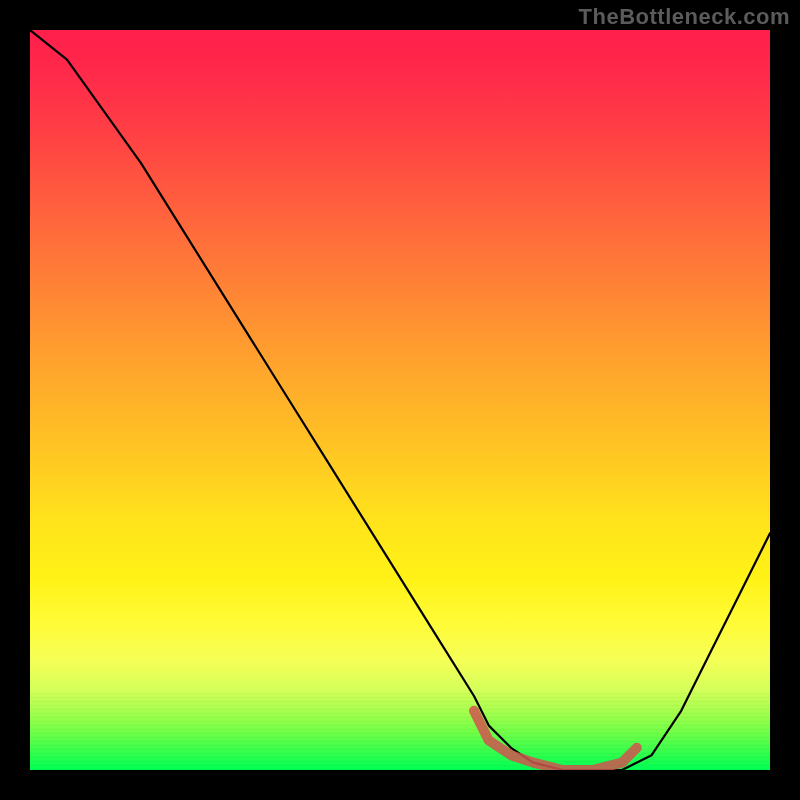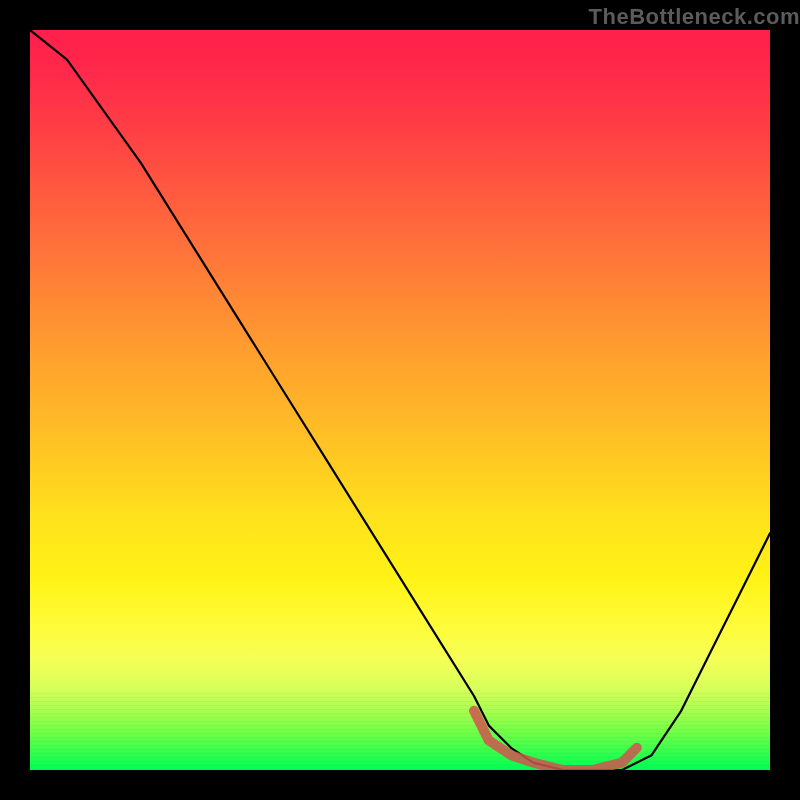--- a/index.html
+++ b/index.html
@@ -6,21 +6,21 @@
   html, body { width: 800px; height: 800px; overflow: hidden; background: #000; }
   .container {
     position: relative;
     width: 800px;
     height: 800px;
     background: #000;
   }
   .watermark {
     position: absolute;
     top: 4px;
-    right: 0;
+    right: 10px;
     font-family: Arial, sans-serif;
     font-size: 22px;
     font-weight: bold;
     color: #5b5b5b;
     letter-spacing: 0.5px;
   }
   .plot {
     position: absolute;
     left: 30px;
     top: 30px;

